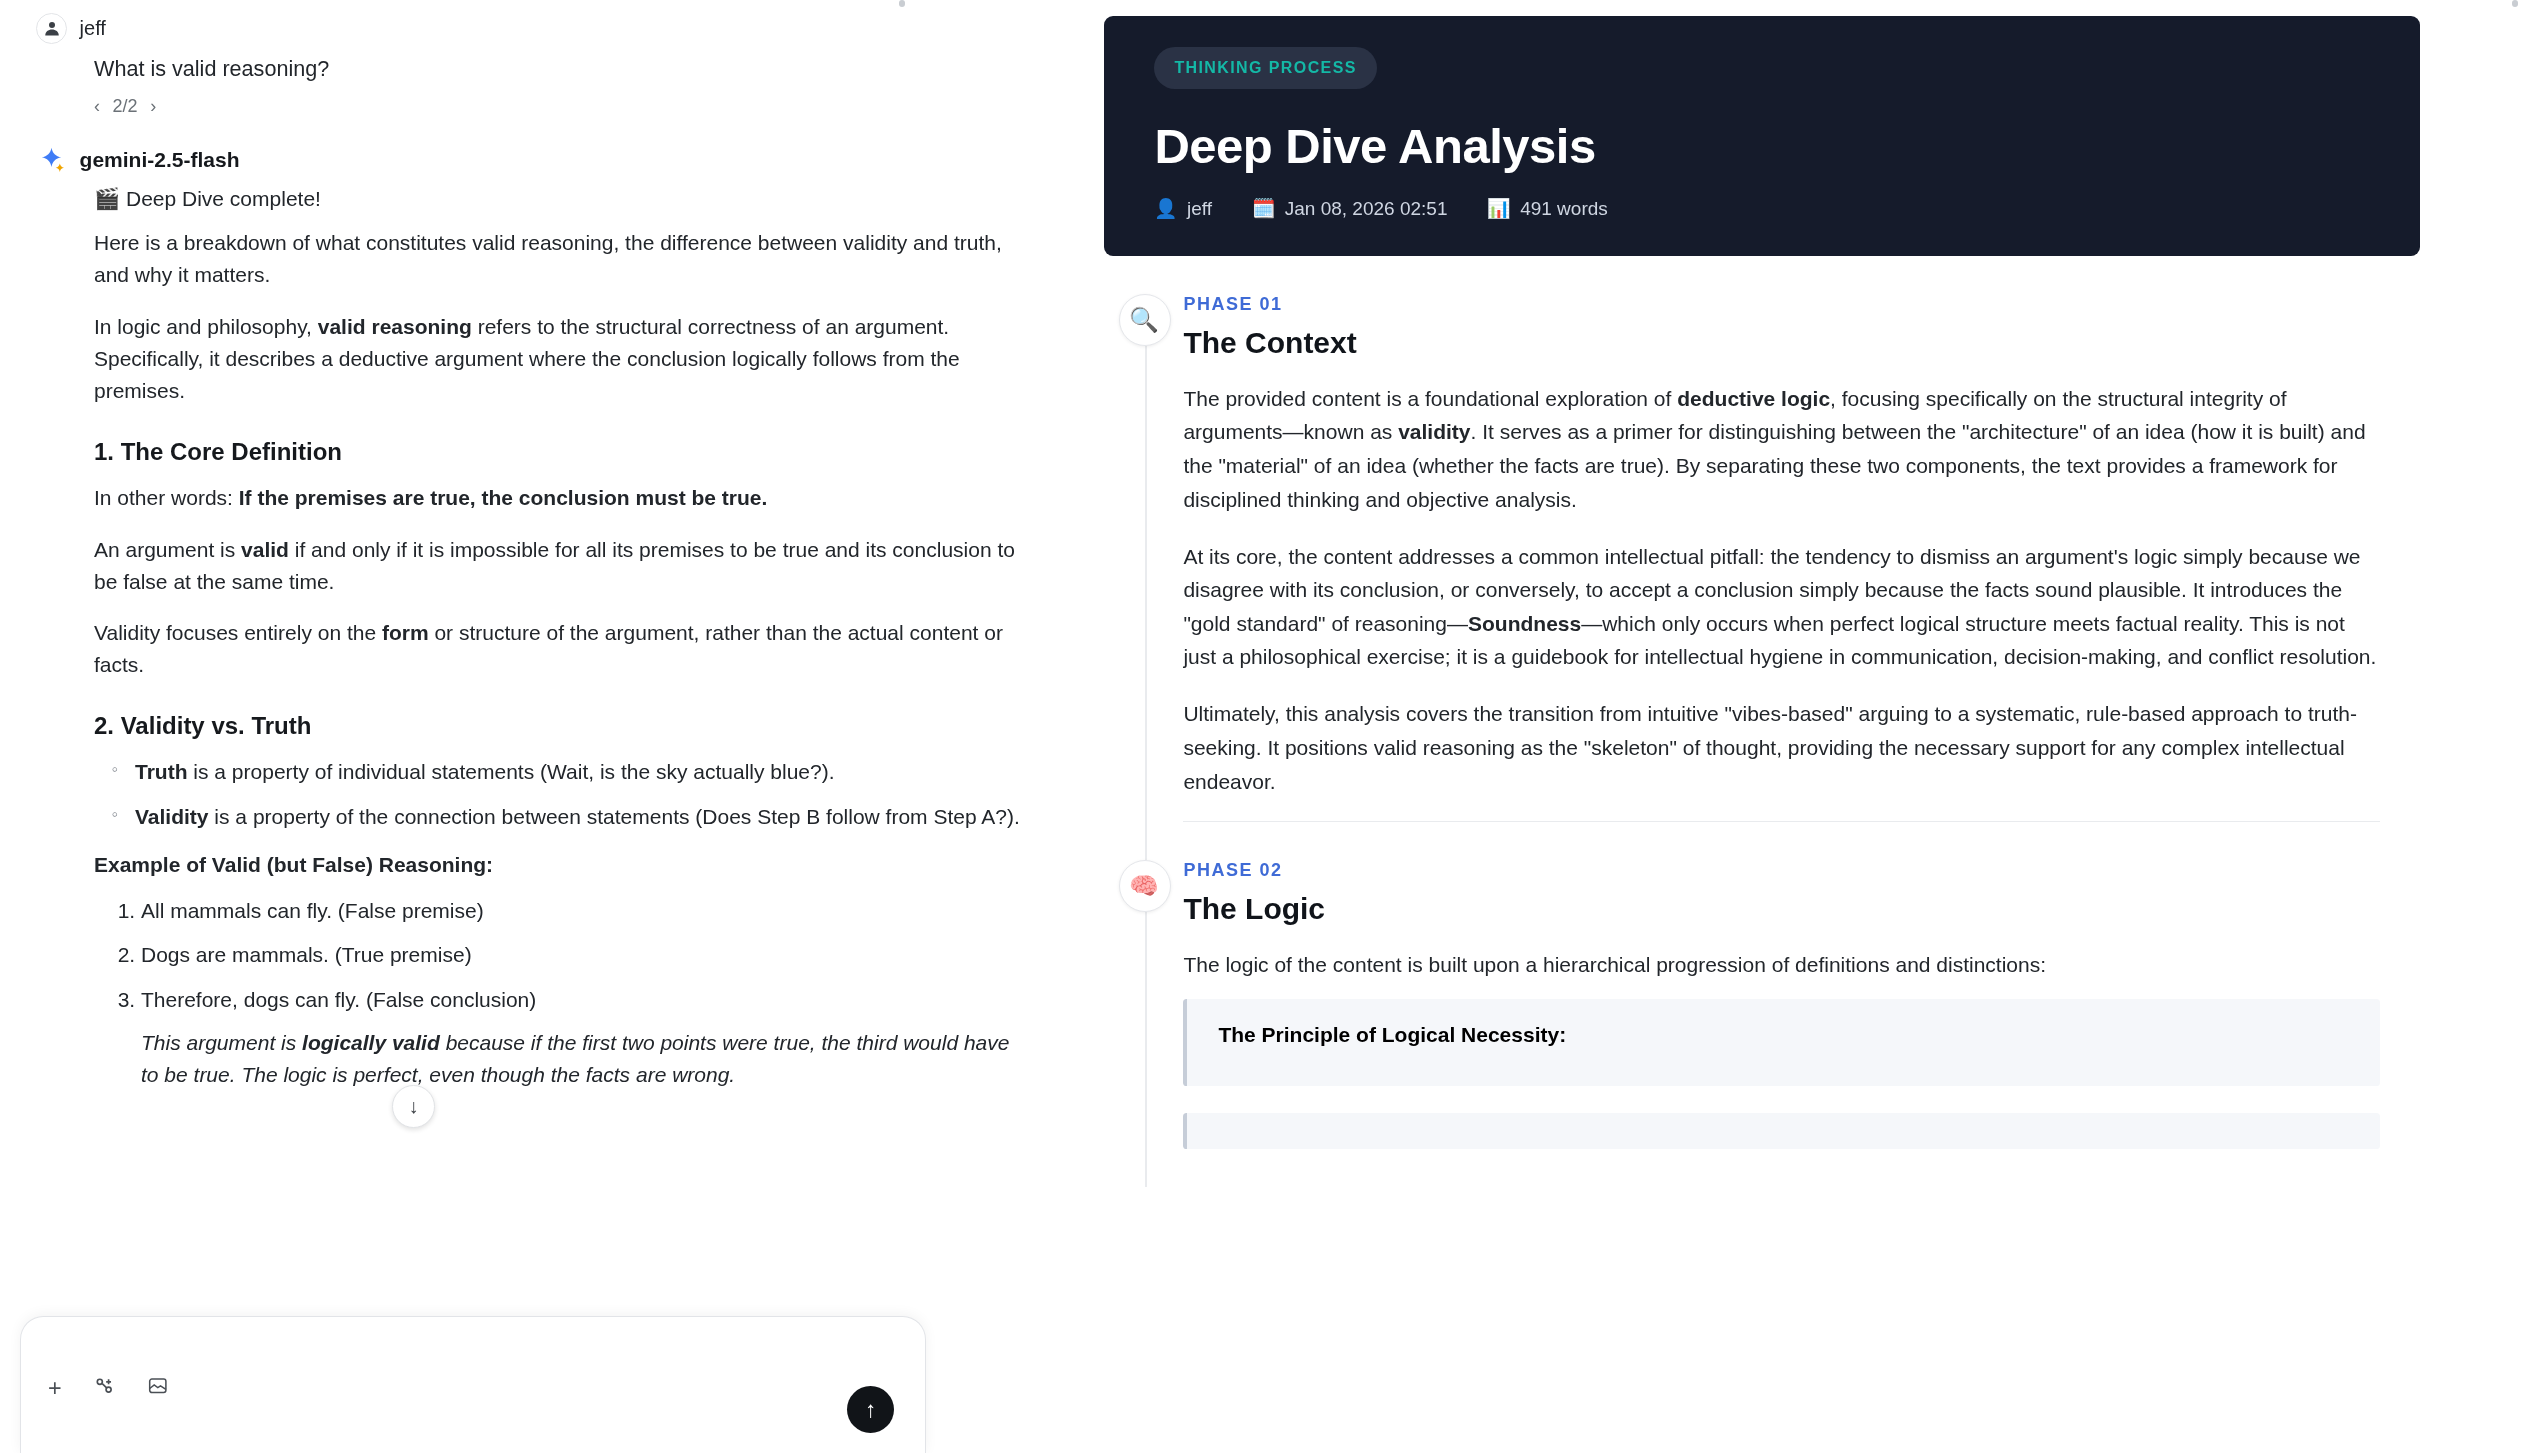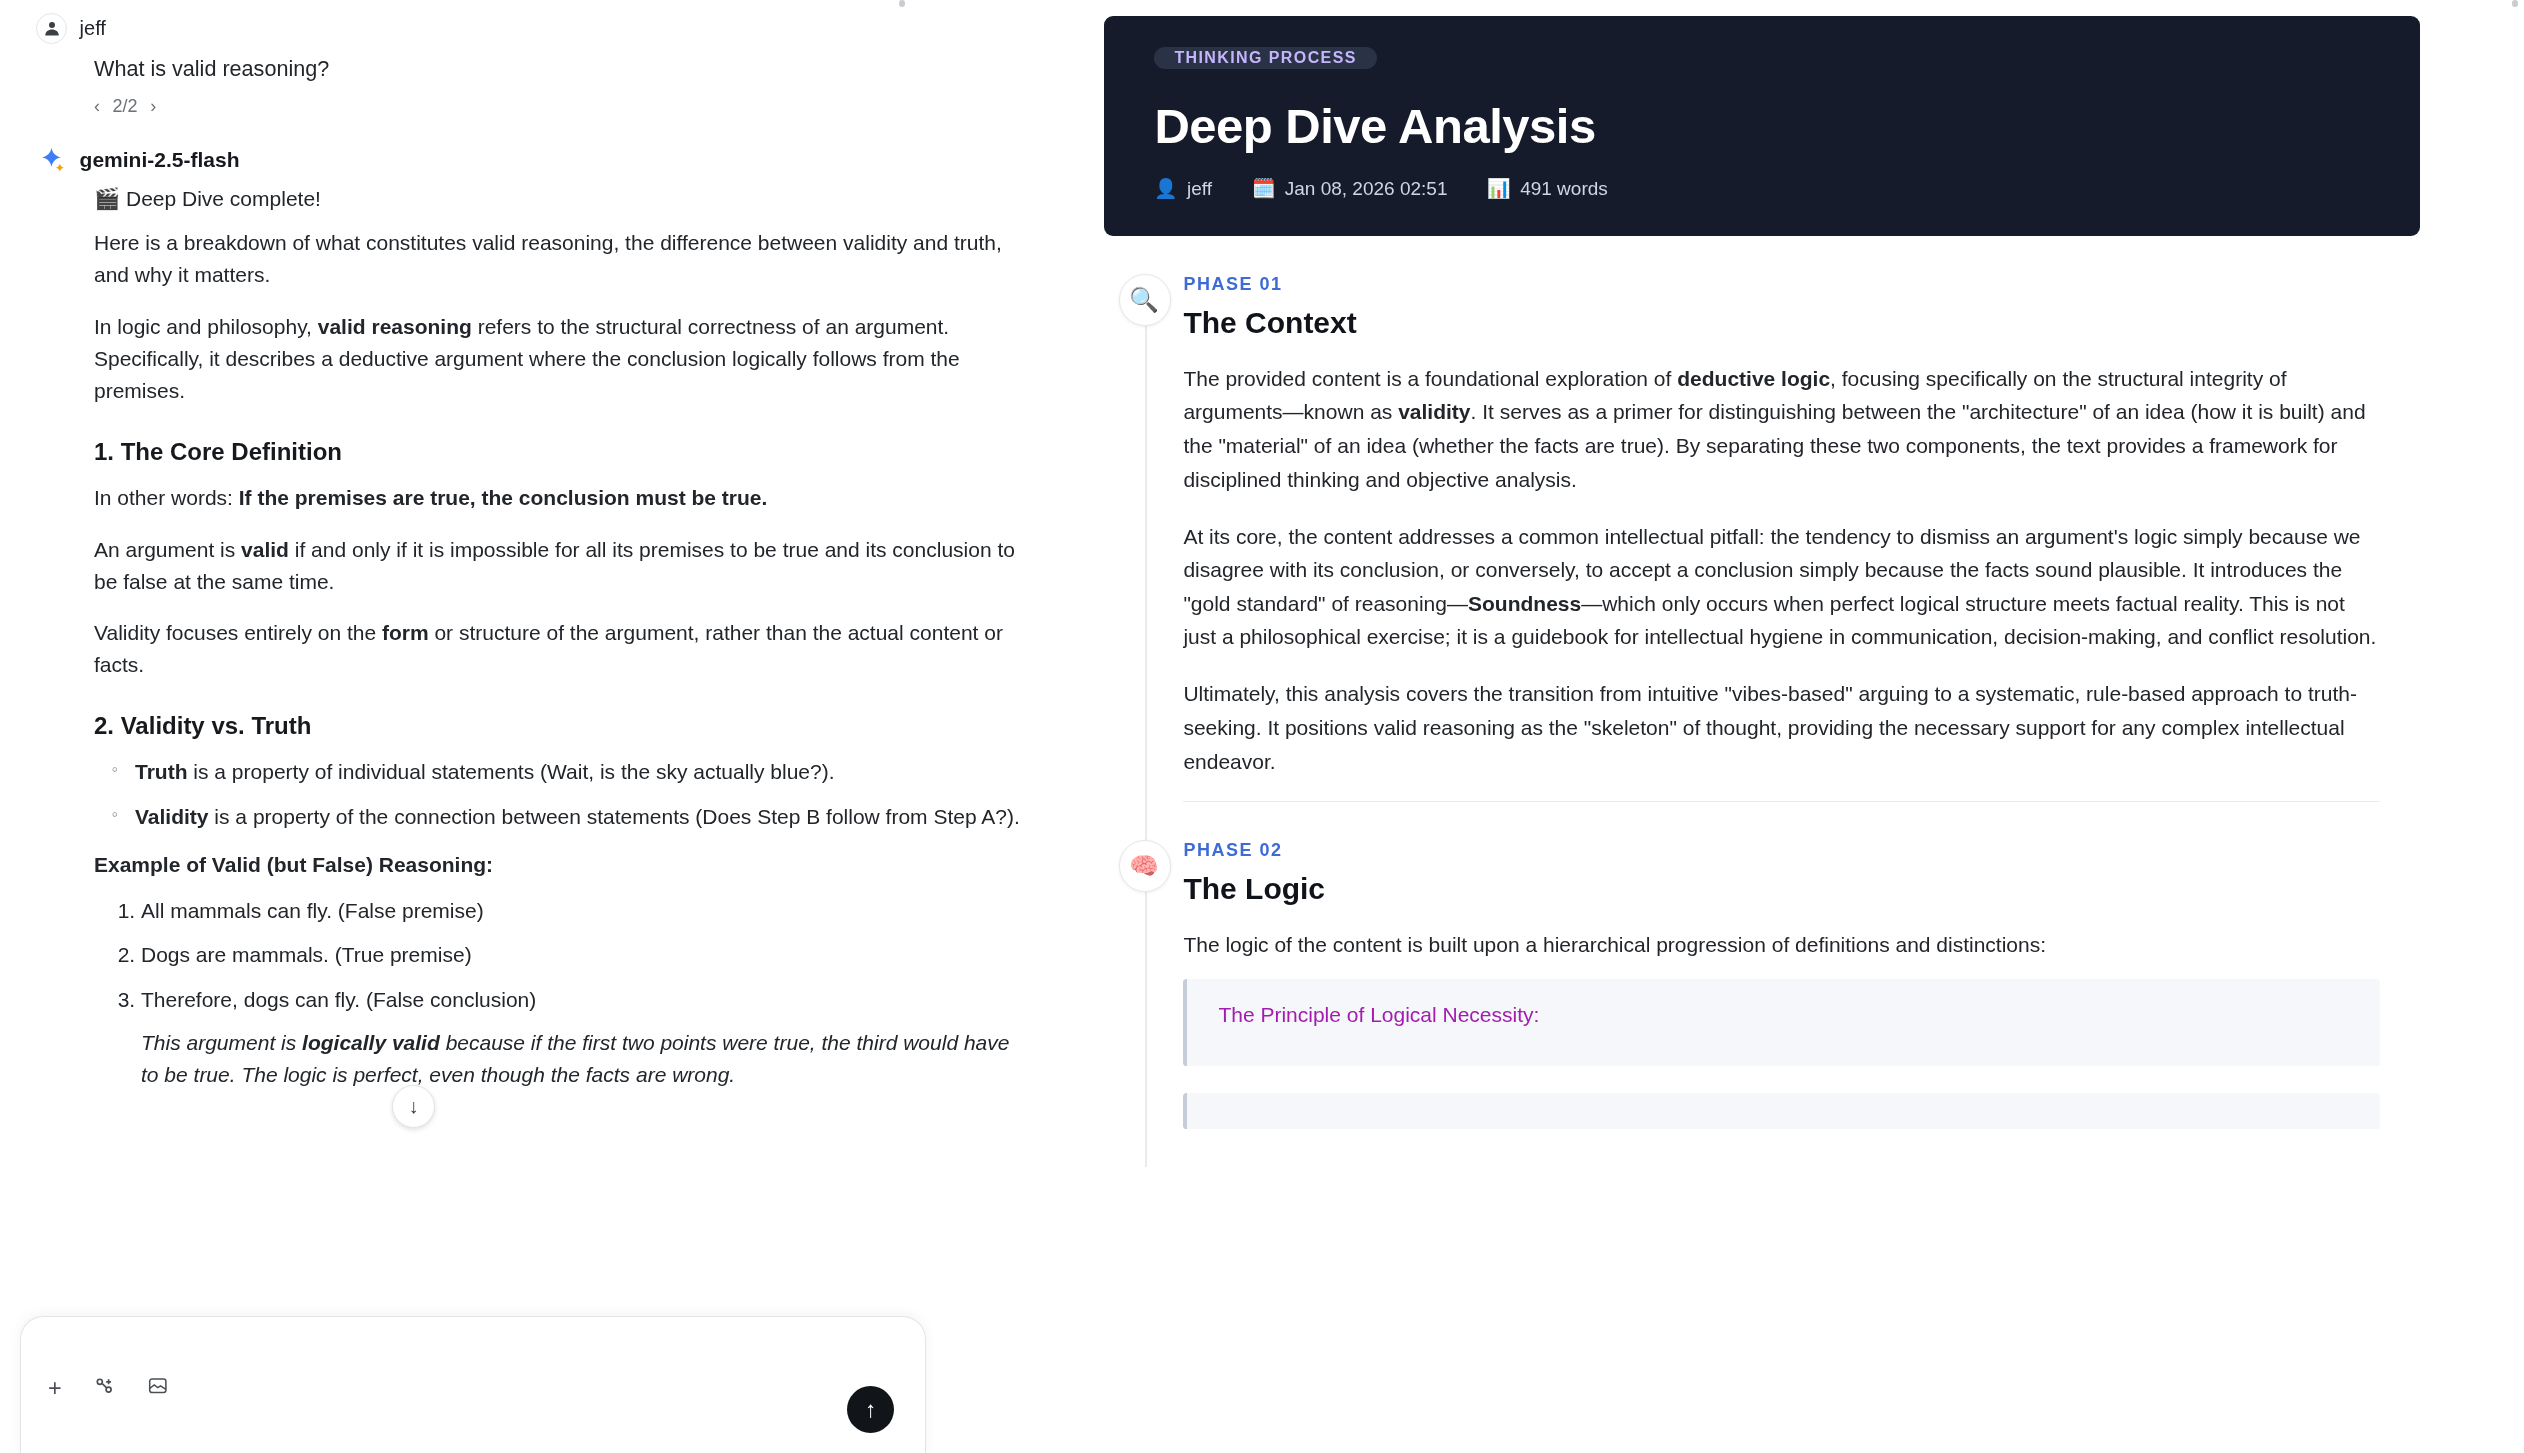--- a/index.html
+++ b/index.html
@@ -137,25 +137,25 @@
   }
   .artifact-hero {
     background: #151b2b;
     border-radius: 9px;
     padding: 31px 50px 36px 50px;
     color: #ffffff;
   }
   .badge {
     display: inline-block;
     background: #2a3245;
-    color: #c4b5fd;
+    color: #14b8a6;
     font-size: 16px;
     font-weight: 700;
     letter-spacing: 1.4px;
-    padding: 2px 20px;
+    padding: 12px 20px;
     border-radius: 900px;
   }
   .hero-title {
     font-size: 49px; font-weight: 700; margin: 29px 0 0 0; letter-spacing: -0.5px;
   }
   .hero-meta {
     display: flex; align-items: center; gap: 40px;
     margin-top: 23.4px; font-size: 19px; color: #cfd6e2;
   }
   .hero-meta span.mi { display: flex; align-items: center; gap: 9px; }
@@ -190,21 +190,21 @@
     font-size: 21px; line-height: 1.6; color: #22262b; margin: 0 0 23.4px 0;
   }
   .phase-divider { height: 0.9px; background: #e9ebee; margin: 10.8px 0 0 0; }
   .callout {
     background: #f5f7fa;
     border-left: 4.5px solid #c6cdd8;
     border-radius: 3.6px;
     padding: 23.4px 31px 25px 31px;
     margin-top: 16px;
   }
-  .callout-title { font-size: 21px; font-weight: 400; color: #a21caf; margin: 0 0 14.4px 0; }
+  .callout-title { font-size: 21px; font-weight: 700; color: #000000; margin: 0 0 14.4px 0; }
   .callout p { font-size: 21px; line-height: 1.55; margin: 0; color: #22262b; }
   .callout-ghost {
     background: #f5f7fa; border-left: 4.5px solid #c6cdd8; border-radius: 3.6px;
     height: 36px; margin-top: 27px;
   }
   i { font-style: italic; }
   .panel-scrollbar {
     position: absolute; top: 0; right: 7.2px; width: 6.3px; height: 7.2px;
     background: #c9cdd2; border-radius: 3.6px;
   }

